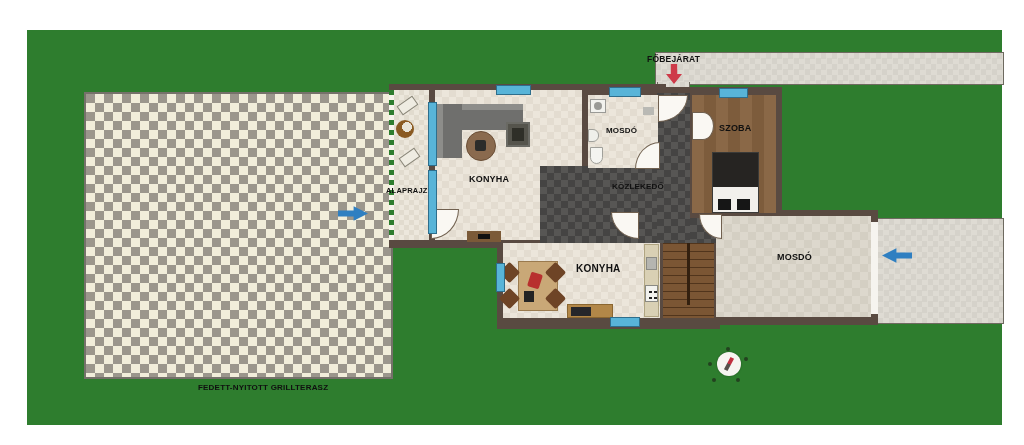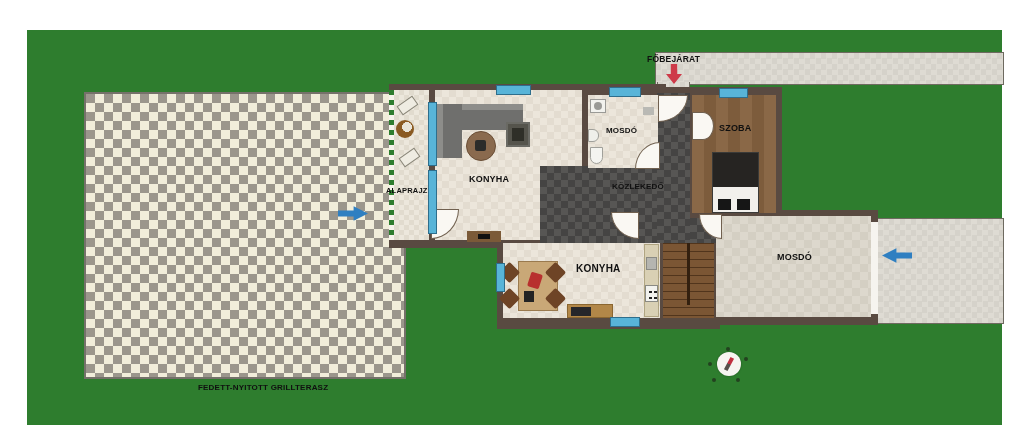--- a/index.html
+++ b/index.html
@@ -10,21 +10,21 @@
   
   .grass{left:27px;top:30px;width:975px;height:395px;background:#2e7d2e;z-index:1;}
 
   
   .terrace{left:84px;top:92px;width:305px;height:283px;z-index:2;
     border:2px solid #75716а;border:2px solid #75716a;
     background-color:#9b968c;
     background-image:
       linear-gradient(45deg,#f1edda 25%,transparent 25%,transparent 75%,#f1edda 75%),
       linear-gradient(45deg,#f1edda 25%,transparent 25%,transparent 75%,#f1edda 75%);
-    background-position:0 0,9px 9px;background-size:18px 18px;padding-left:13px;}
+    background-position:0 0,9px 9px;background-size:18px 18px;}
 
   
   .paving{background-image:repeating-conic-gradient(#dedbd3 0% 25%,#d5d2ca 0% 50%);
           background-size:11px 11px;border:1px solid #6e6a60;z-index:2;}
   .walkway{left:655px;top:52px;width:347px;height:31px;}
   .walkstub{left:657px;top:82px;width:31px;height:16px;border-top:none;}
   .driveway{left:877px;top:218px;width:125px;height:104px;}
 
   
   .wall{background:#594a41;z-index:3;}

